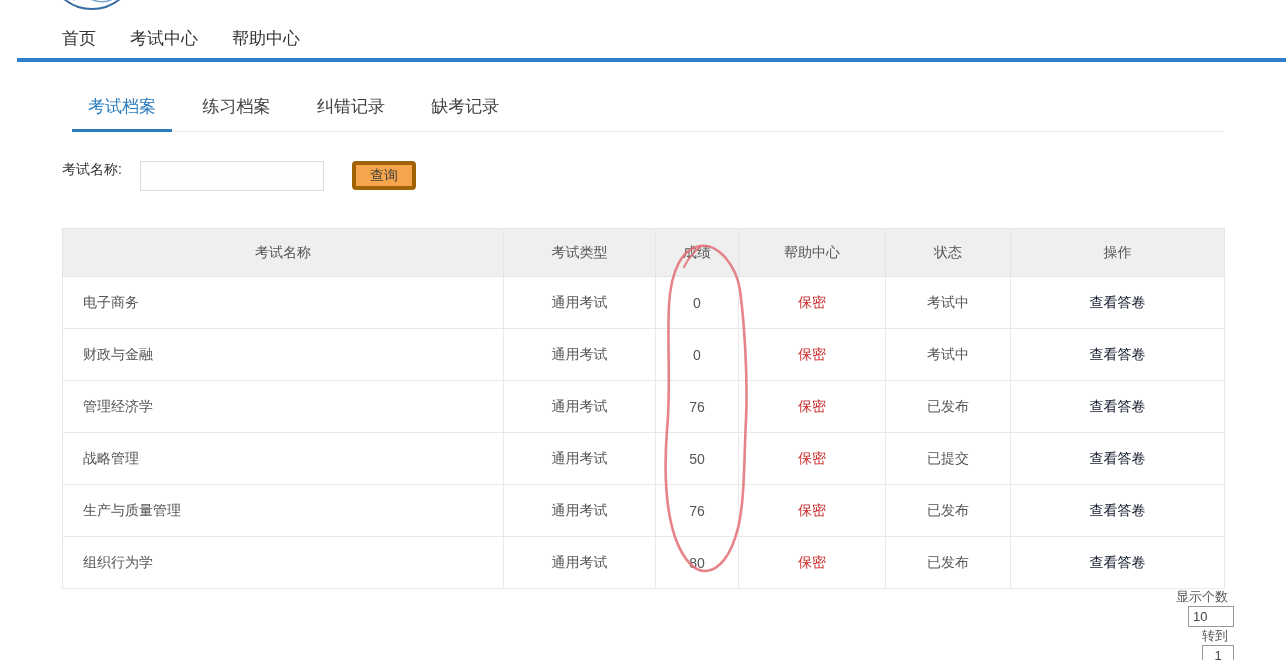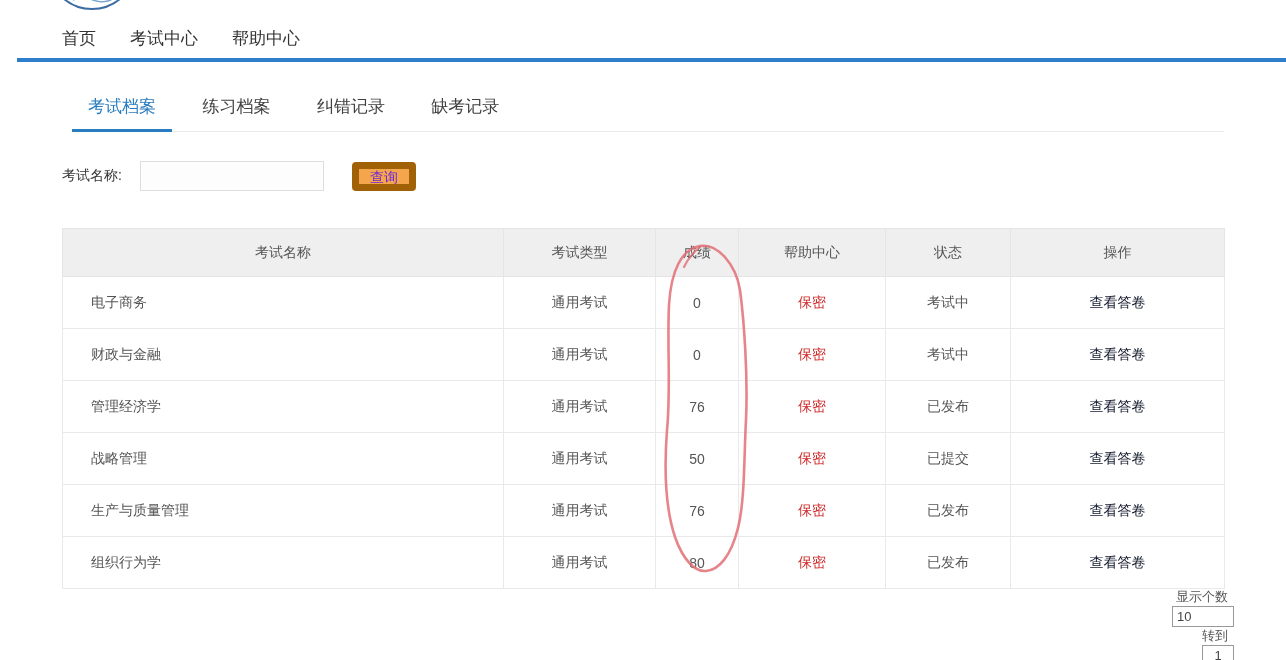--- a/index.html
+++ b/index.html
@@ -20,43 +20,43 @@
 
   
   .tabs { position: absolute; top: 93px; left: 72px; right: 62px; height: 39px;
           border-bottom: 1px solid #eaeaea; white-space: nowrap; }
   .tab { display: inline-block; height: 39px; padding: 0 16px; margin-right: 10px;
          border-bottom: 3px solid transparent; font-size: 17px; line-height: 28px;
          color: #404040; cursor: pointer; }
   .tab.active { color: #2a7cc0; border-bottom-color: #2a7cc0; }
 
   
-  .search-row { position: absolute; top: 161px; left: 62px; display: flex; align-items: center; }
+  .search-row { position: absolute; top: 161px; left: 62px; display: flex; align-items: flex-start; }
   .search-label { font-size: 14px; color: #333; }
   .search-input { margin-left: 18px; width: 184px; height: 30px; border: 1px solid #ddd;
                   background: #fdfdfd; font-size: 14px; padding: 0 6px; outline: none; }
   .search-button { margin-left: 28px; width: 64px; height: 29px; background: #f5a54c;
-                   border: 7px solid #a16207; border-radius: 4px; color: #6d28d9;
+                   border: 4px solid #a16207; border-radius: 4px; color: #404040;
                    font-size: 14px; cursor: pointer; font-family: inherit; }
 
   
   .grades-table { position: absolute; top: 228px; left: 62px; width: 1162px;
                   border-collapse: collapse; table-layout: fixed; font-size: 14px; color: #555; }
   .grades-table th { background: #efefef; height: 48px; font-weight: normal; color: #555;
                      border: 1px solid #e5e5e5; text-align: center; }
   .grades-table td { height: 52px; border: 1px solid #e9e9e9; text-align: center; background: #fff; }
-  .grades-table td.col-name { text-align: left; padding-left: 28px; }
+  .grades-table td.col-name { text-align: left; padding-left: 20px; }
   .cell-secret { color: #cc2a2a; }
   .cell-link { color: #0f172a; cursor: pointer; }
 
   
   .pagination { position: absolute; top: 588px; right: 52px; display: flex; align-items: flex-end;
                 font-size: 13px; color: #555; flex-direction: column; }
   .pg-label { margin-right: 6px; }
-  .pg-input { width: 62px; height: 21px; border: 1px solid #999; font-size: 13px;
+  .pg-input { width: 46px; height: 21px; border: 1px solid #999; font-size: 13px;
               padding: 0 4px; outline: none; color: #444; }
   .pg-input.small { width: 32px; text-align: center; }
   .pg-gap { width: 14px; }
   .pg-summary { margin: 0 14px 0 10px; }
   .pg-buttons { display: flex; border: 1px solid #999; }
   .pg-btn { width: 37px; height: 22px; background: linear-gradient(#fbfbfb, #dcdcdc);
             border: none; font-size: 12px; color: #555; cursor: pointer; line-height: 20px;
             font-family: inherit; }
   .pg-btn + .pg-btn { border-left: 1px solid #999; }
 

